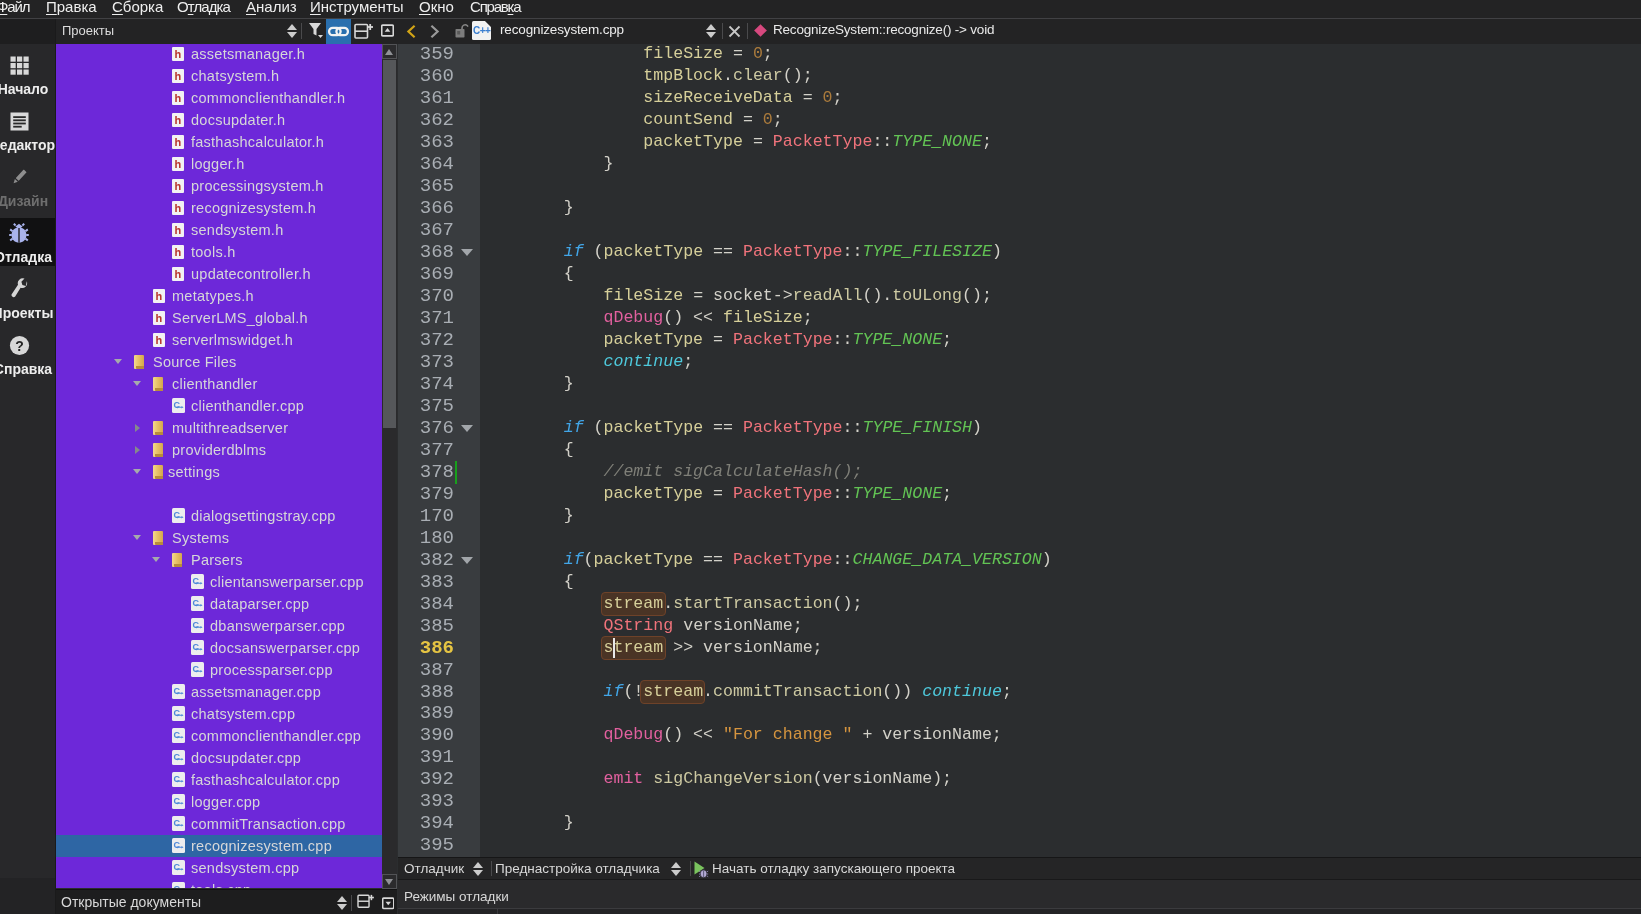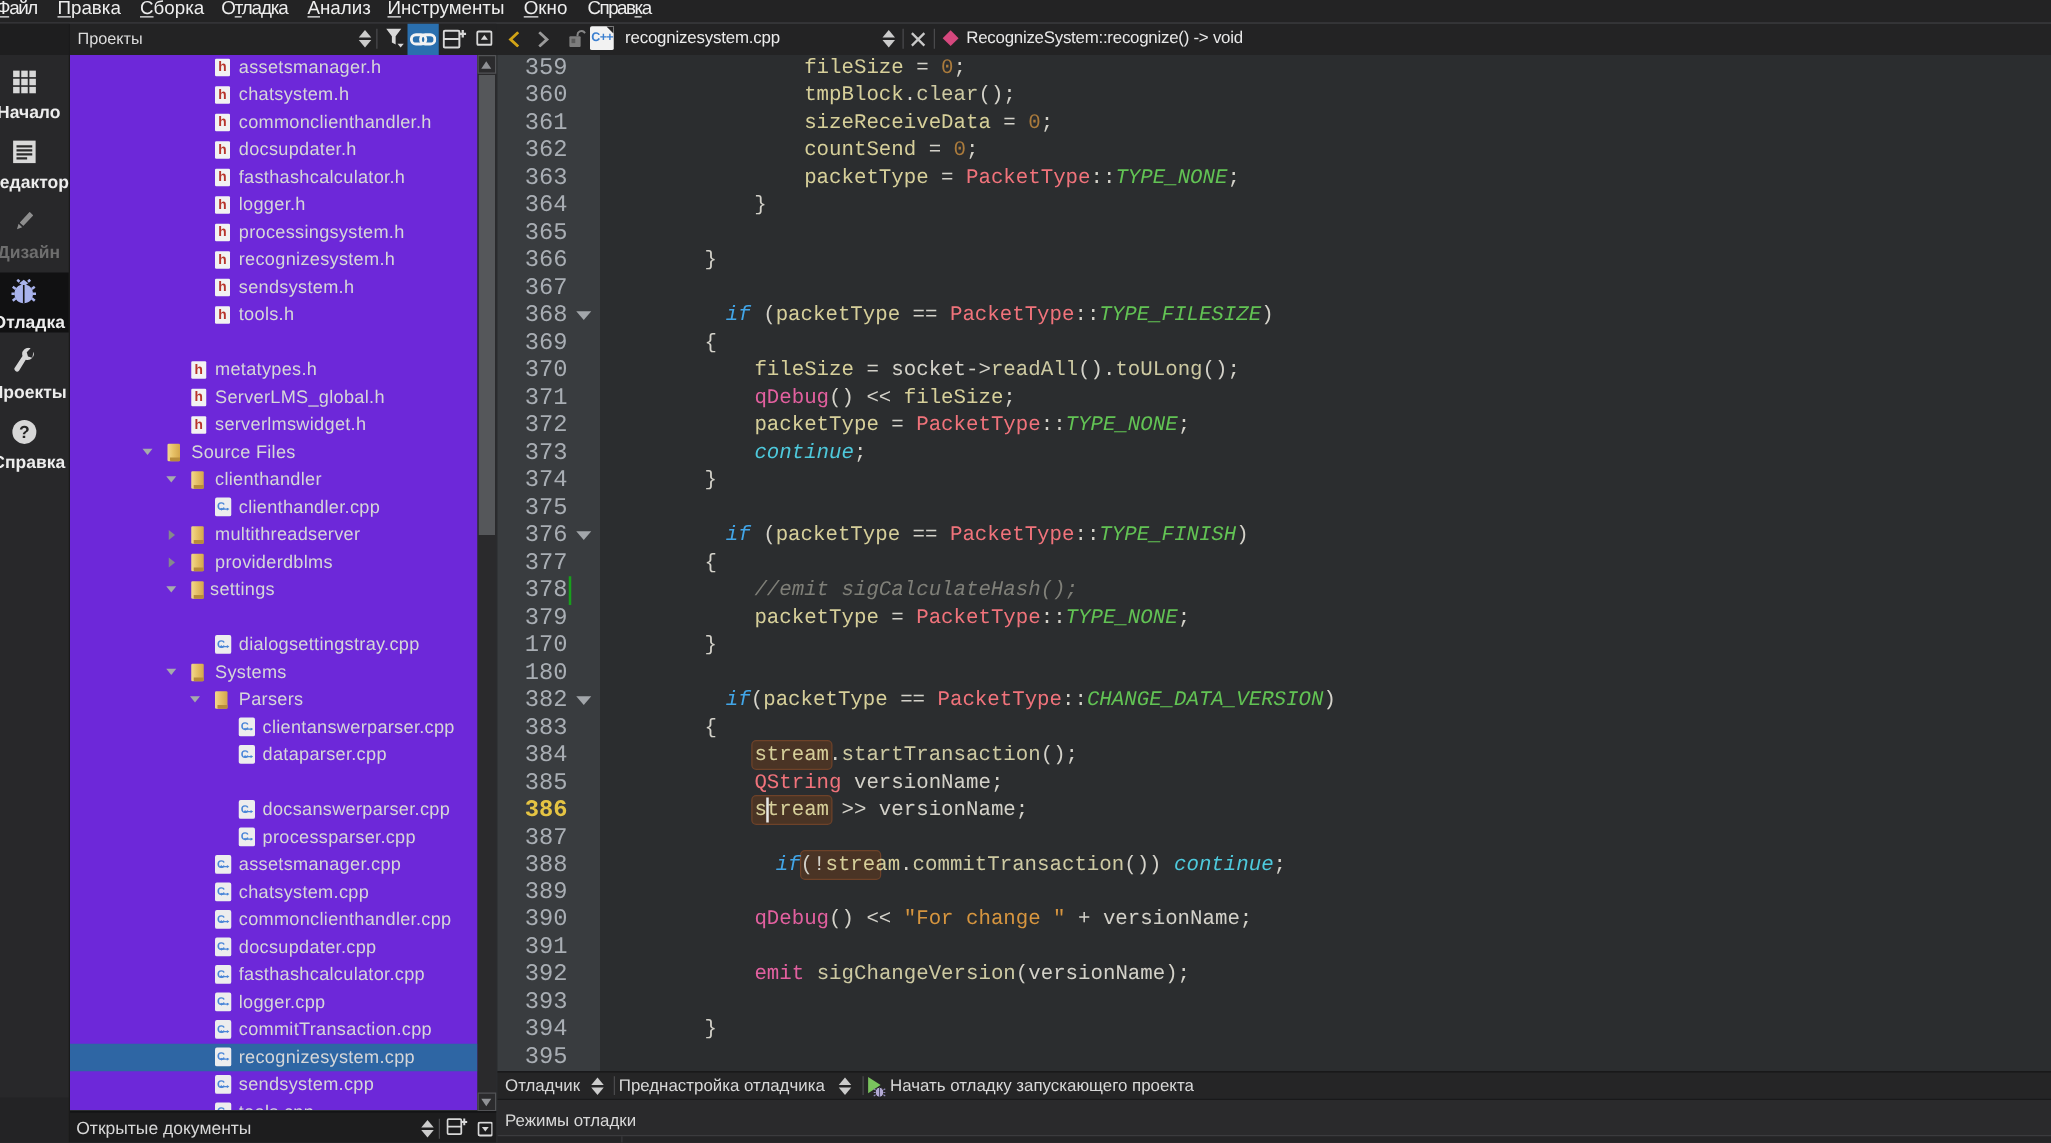--- a/index.html
+++ b/index.html
@@ -52,21 +52,21 @@
   
   #odocs { position:absolute; left:56px; top:889px; width:341px; height:25px; background:#1d1d1e; border-top:1px solid #111112; }
   
   #editor { position:absolute; left:398px; top:44px; width:1243px; height:813px; background:#2b2d2f; }
   #gutter { position:absolute; left:398px; top:44px; width:82px; height:813px; background:#393c3f; }
   .ln { position:absolute; left:398px; width:56px; text-align:right; font-family:"Liberation Mono",monospace;
         font-size:19px; line-height:22px; color:#a9aeb4; }
   .lncur { color:#e5c443; font-weight:bold; }
   .fold { position:absolute; left:461px; width:0; height:0; border-left:6px solid transparent; border-right:6px solid transparent; border-top:7px solid #a2a6aa; }
   .cl { position:absolute; left:484px; font-family:"Liberation Mono",monospace; font-size:16.6px; line-height:22px; white-space:pre; color:#d3d1c9; }
-  .k  { color:#42a6e8; font-style:italic;margin-left:17px; }
+  .k  { color:#42a6e8; font-style:italic; }
   .c2 { color:#4ec9dc; font-style:italic; }
   .m  { color:#d6cf9a; }
   .f  { color:#cdc9a2; }
   .t  { color:#f0737b; }
   .e  { color:#62c354; font-style:italic; }
   .n  { color:#ab7b3c; }
   .s  { color:#d6953f; }
   .q  { color:#e2609f; }
   .cm { color:#7f7f78; font-style:italic; }
   .occ { position:absolute; background:#4a3425; border:1px solid #6e4229; border-radius:4px; height:24px; }
@@ -206,34 +206,36 @@
 <div class="trow" style="top:-1px"><div class="ih" style="left:116px"></div><div class="tlabel" style="left:135px">assetsmanager.h</div></div>
 <div class="trow" style="top:21px"><div class="ih" style="left:116px"></div><div class="tlabel" style="left:135px">chatsystem.h</div></div>
 <div class="trow" style="top:43px"><div class="ih" style="left:116px"></div><div class="tlabel" style="left:135px">commonclienthandler.h</div></div>
 <div class="trow" style="top:65px"><div class="ih" style="left:116px"></div><div class="tlabel" style="left:135px">docsupdater.h</div></div>
 <div class="trow" style="top:109px"><div class="ih" style="left:116px"></div><div class="tlabel" style="left:135px">logger.h</div></div>
 <div class="trow" style="top:87px"><div class="ih" style="left:116px"></div><div class="tlabel" style="left:135px">fasthashcalculator.h</div></div>
 <div class="trow" style="top:131px"><div class="ih" style="left:116px"></div><div class="tlabel" style="left:135px">processingsystem.h</div></div>
 <div class="trow" style="top:153px"><div class="ih" style="left:116px"></div><div class="tlabel" style="left:135px">recognizesystem.h</div></div>
 <div class="trow" style="top:175px"><div class="ih" style="left:116px"></div><div class="tlabel" style="left:135px">sendsystem.h</div></div>
 <div class="trow" style="top:197px"><div class="ih" style="left:116px"></div><div class="tlabel" style="left:135px">tools.h</div></div>
+<div class="trow" style="top:219px"><div class="ih" style="left:116px"></div><div class="tlabel" style="left:135px">updatecontroller.h</div></div>
 <div class="trow" style="top:241px"><div class="ih" style="left:97px"></div><div class="tlabel" style="left:116px">metatypes.h</div></div>
 <div class="trow" style="top:263px"><div class="ih" style="left:97px"></div><div class="tlabel" style="left:116px">ServerLMS_global.h</div></div>
 <div class="trow" style="top:285px"><div class="ih" style="left:97px"></div><div class="tlabel" style="left:116px">serverlmswidget.h</div></div>
 <div class="trow" style="top:307px"><div class="tarrow aexp" style="left:58px"></div><div class="ifold" style="left:78px"></div><div class="tlabel" style="left:97px">Source Files</div></div>
 <div class="trow" style="top:329px"><div class="tarrow aexp" style="left:77px"></div><div class="ifold" style="left:97px"></div><div class="tlabel" style="left:116px">clienthandler</div></div>
 <div class="trow" style="top:351px"><div class="icpp" style="left:116px"></div><div class="tlabel" style="left:135px">clienthandler.cpp</div></div>
 <div class="trow" style="top:373px"><div class="tarrow acol" style="left:79px;top:7px"></div><div class="ifold" style="left:97px"></div><div class="tlabel" style="left:116px">multithreadserver</div></div>
 <div class="trow" style="top:395px"><div class="tarrow acol" style="left:79px;top:7px"></div><div class="ifold" style="left:97px"></div><div class="tlabel" style="left:116px">providerdblms</div></div>
 <div class="trow" style="top:417px"><div class="tarrow aexp" style="left:77px"></div><div class="ifold" style="left:97px"></div><div class="tlabel" style="left:112px">settings</div></div>
 <div class="trow" style="top:461px"><div class="icpp" style="left:116px"></div><div class="tlabel" style="left:135px">dialogsettingstray.cpp</div></div>
 <div class="trow" style="top:483px"><div class="tarrow aexp" style="left:77px"></div><div class="ifold" style="left:97px"></div><div class="tlabel" style="left:116px">Systems</div></div>
 <div class="trow" style="top:505px"><div class="tarrow aexp" style="left:96px"></div><div class="ifold" style="left:116px"></div><div class="tlabel" style="left:135px">Parsers</div></div>
 <div class="trow" style="top:527px"><div class="icpp" style="left:135px"></div><div class="tlabel" style="left:154px">clientanswerparser.cpp</div></div>
 <div class="trow" style="top:549px"><div class="icpp" style="left:135px"></div><div class="tlabel" style="left:154px">dataparser.cpp</div></div>
+<div class="trow" style="top:571px"><div class="icpp" style="left:135px"></div><div class="tlabel" style="left:154px">dbanswerparser.cpp</div></div>
 <div class="trow" style="top:593px"><div class="icpp" style="left:135px"></div><div class="tlabel" style="left:154px">docsanswerparser.cpp</div></div>
 <div class="trow" style="top:615px"><div class="icpp" style="left:135px"></div><div class="tlabel" style="left:154px">processparser.cpp</div></div>
 <div class="trow" style="top:637px"><div class="icpp" style="left:116px"></div><div class="tlabel" style="left:135px">assetsmanager.cpp</div></div>
 <div class="trow" style="top:659px"><div class="icpp" style="left:116px"></div><div class="tlabel" style="left:135px">chatsystem.cpp</div></div>
 <div class="trow" style="top:681px"><div class="icpp" style="left:116px"></div><div class="tlabel" style="left:135px">commonclienthandler.cpp</div></div>
 <div class="trow" style="top:703px"><div class="icpp" style="left:116px"></div><div class="tlabel" style="left:135px">docsupdater.cpp</div></div>
 <div class="trow" style="top:725px"><div class="icpp" style="left:116px"></div><div class="tlabel" style="left:135px">fasthashcalculator.cpp</div></div>
 <div class="trow" style="top:747px"><div class="icpp" style="left:116px"></div><div class="tlabel" style="left:135px">logger.cpp</div></div>
 <div class="trow" style="top:769px"><div class="icpp" style="left:116px"></div><div class="tlabel" style="left:135px">commitTransaction.cpp</div></div>
 <div class="trow tsel" style="top:791px"><div class="icpp" style="left:116px"></div><div class="tlabel" style="left:135px">recognizesystem.cpp</div></div>

